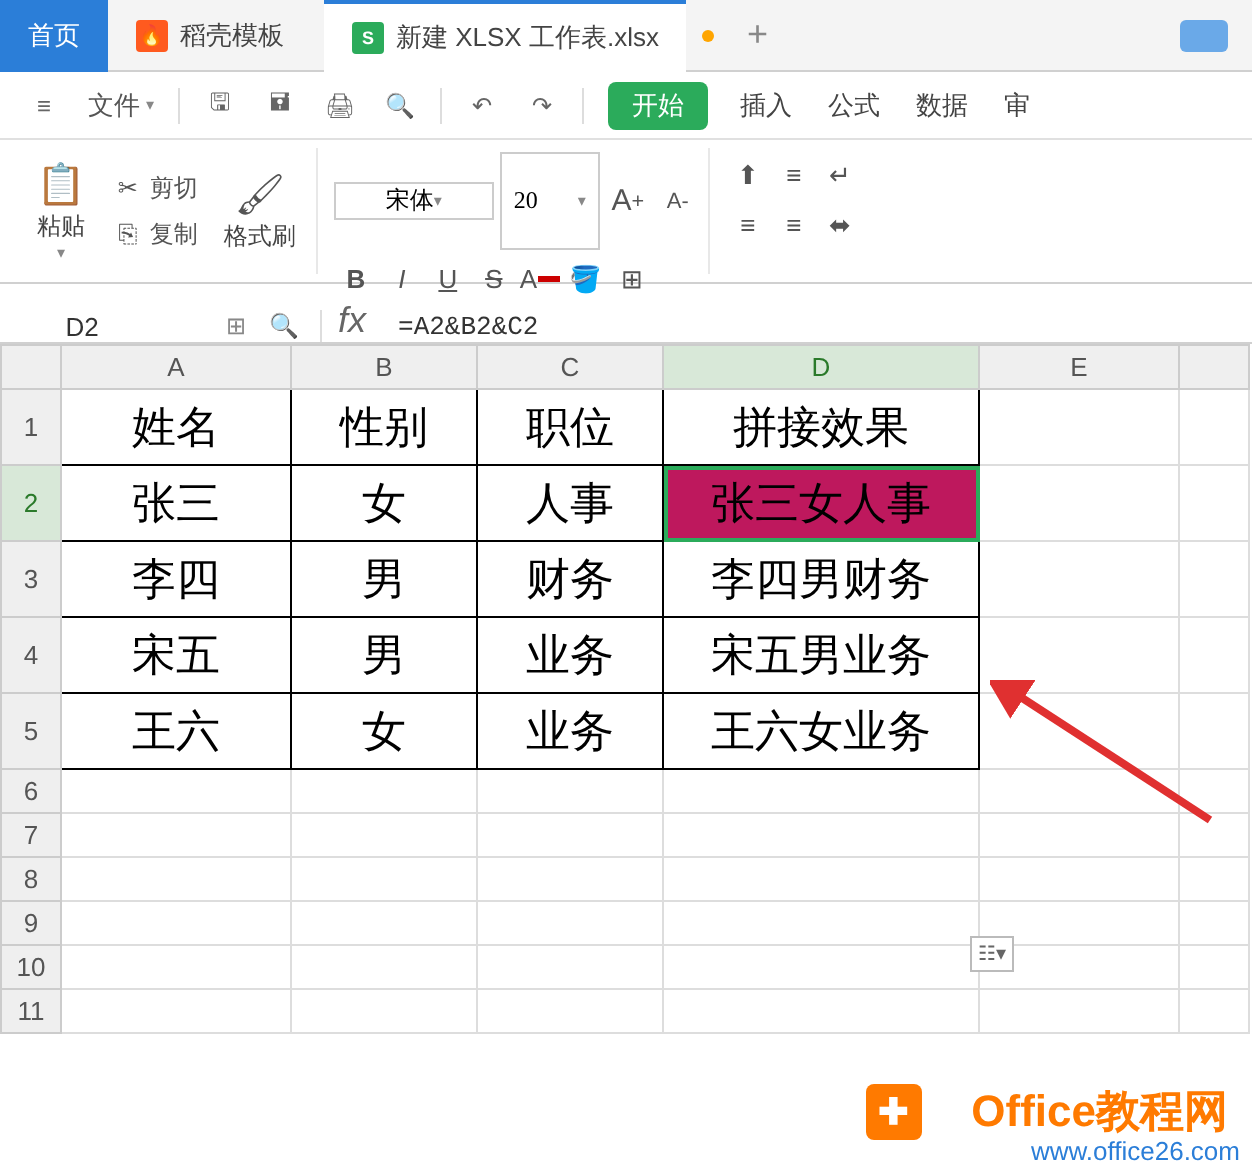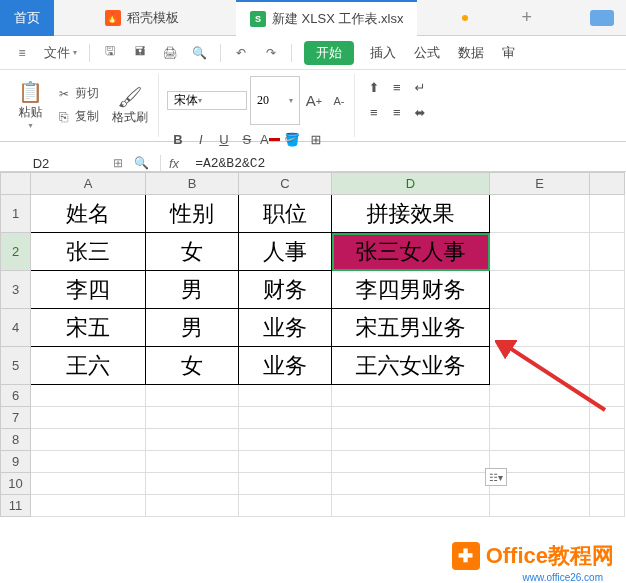--- a/index.html
+++ b/index.html
@@ -1,19 +1,19 @@
 <!DOCTYPE html>
 <html><head>
   <meta charset="utf-8">
   <style>
     * { box-sizing: border-box; margin: 0; padding: 0; }
     body { font-family: "Microsoft YaHei", sans-serif; font-size: 12px; background: #fff; width: 626px; height: 583px; overflow: hidden; position: relative; }
     
     
-    .tabbar { display: flex; align-items: center; height: 36px; background: #f4f4f4; border-bottom: 1px solid #d0d0d0; gap: 37px; }
+    .tabbar { display: flex; align-items: center; height: 36px; background: #f4f4f4; border-bottom: 1px solid #d0d0d0; }
     .tab { display: flex; align-items: center; padding: 0 14px; height: 36px; font-size: 13px; cursor: pointer; }
     .tab-home { background: #2b7ed8; color: #fff; }
     .tab-docer { color: #444; }
     .tab-file { color: #444; background: #fff; border-top: 2px solid #2b7ed8; margin-left: 6px; }
     .tab-icon { width: 16px; height: 16px; margin-right: 6px; display: inline-flex; align-items: center; justify-content: center; }
     .icon-docer { background: #ff5a1f; border-radius: 2px; color: #fff; font-size: 10px; }
     .icon-xlsx { background: #2bab5b; border-radius: 2px; color: #fff; font-size: 9px; font-weight: bold; }
     .tab-dot { width: 6px; height: 6px; background: #ffa500; border-radius: 50%; margin-left: 8px; }
     .tab-plus { margin-left: 16px; color: #888; font-size: 18px; }
     .cloud-icon { margin-left: auto; margin-right: 12px; width: 24px; height: 16px; background: #6aa9e8; border-radius: 3px; }
@@ -30,32 +30,32 @@
     
     
     .ribbon { display: flex; background: #fff; border-bottom: 1px solid #d0d0d0; height: 72px; padding: 4px 8px; gap: 4px; }
     .ribbon-group { display: flex; flex-direction: column; gap: 3px; padding: 2px 4px; border-right: 1px solid #e8e8e8; }
     .ribbon-group:last-child { border-right: none; }
     .rb-big { display: flex; flex-direction: column; align-items: center; justify-content: center; padding: 4px 6px; cursor: pointer; font-size: 12px; color: #444; }
     .rb-big-icon { font-size: 20px; color: #555; }
     .rb-row { display: flex; align-items: center; gap: 3px; }
     .rb-small { display: flex; align-items: center; padding: 2px 4px; cursor: pointer; color: #555; font-size: 12px; gap: 3px; }
     .rb-icon-sm { width: 16px; height: 16px; display: inline-flex; align-items: center; justify-content: center; }
-    .font-select { border: 1px solid #ccc; padding: 0 6px; font-size: 12px; min-width: 80px; display: flex; align-items: center; justify-content: flex-start; }
+    .font-select { border: 1px solid #ccc; padding: 0 6px; font-size: 12px; min-width: 80px; display: flex; align-items: center; justify-content: center; }
     .size-select { border: 1px solid #ccc; padding: 16px 6px; font-size: 12px; min-width: 50px; display: flex; align-items: center; justify-content: space-between; font-family: Liberation Serif, serif; }
     .fmt-btn { width: 22px; height: 22px; display: inline-flex; align-items: center; justify-content: center; border: 1px solid transparent; cursor: pointer; color: #555; font-size: 13px; }
     .fmt-row { display: flex; gap: 1px; }
     .color-bar { height: 3px; }
     
     
     .formula-row { display: flex; align-items: flex-end; height: 30px; border-bottom: 1px solid #d0d0d0; background: #fff; }
     .namebox { width: 100px; padding: 0 30px 0 12px; font-size: 13px; text-align: center; color: #333; position: relative; }
     .nb-icons { display: flex; align-items: center; gap: 8px; padding: 0 10px; border-right: 1px solid #ddd; }
     .nb-icon { width: 16px; height: 16px; display: inline-flex; align-items: center; justify-content: center; color: #888; cursor: pointer; }
-    .fx-label { font-style: italic; color: #666; padding: 0 8px; font-size: 13px; }
+    .fx-label { font-style: italic; color: #666; padding: 0 8px; font-size: 18px; }
     .formula-input { flex: 1; padding: 0 8px; font-size: 13px; font-family: Liberation Mono, monospace; color: #333; }
     
     
     .sheet-wrap { position: relative; }
     .sheet { border-collapse: collapse; table-layout: fixed; }
     .corner { width: 30px; height: 22px; background: #efefef; border: 1px solid #ccc; }
     .colhdr { background: #efefef; border: 1px solid #ccc; text-align: center; font-size: 13px; color: #555; height: 22px; }
     .colhdr.active { background: #d8e8d8; color: #2b7a2b; }
     .rowhdr { width: 30px; background: #efefef; border: 1px solid #ccc; text-align: center; font-size: 13px; color: #555; }
     .rowhdr.active { background: #d8e8d8; color: #2b7a2b; }
@@ -73,22 +73,22 @@
     
     .arrow { position: absolute; top: 340px; left: 495px; width: 120px; height: 80px; pointer-events: none; }
     .arrow svg { width: 100%; height: 100%; }
     
     
     .paste-opt { position: absolute; top: 468px; left: 485px; width: 22px; height: 18px; border: 1px solid #bbb; background: #fff; display: flex; align-items: center; justify-content: center; font-size: 10px; color: #666; cursor: pointer; }
     
     
     .watermark { position: absolute; bottom: 12px; right: 12px; display: flex; align-items: center; font-family: Arial, sans-serif; font-size: 22px; font-weight: bold; }
     .wm-icon { width: 28px; height: 28px; background: #ff7a00; border-radius: 4px; color: #fff; display: flex; align-items: center; justify-content: center; margin-right: 6px; font-size: 18px; }
-    .wm-text1 { color: #ff7a00; }
-    .wm-url { position: absolute; bottom: 0px; right: 23px; font-size: 10px; color: #2b7ed8; margin-left: 19px; }
+    .wm-text1 { color: #ff7a00; margin-left: 19px; }
+    .wm-url { position: absolute; bottom: 0px; right: 6px; font-size: 13px; color: #2b7ed8; margin-left: 19px; }
   </style>
 </head>
 <body>
 
 <div class="tabbar">
   <div class="tab tab-home">首页</div>
   <div class="tab tab-docer">
     <span class="tab-icon icon-docer">🔥</span>
     <span>稻壳模板</span>
   </div>

